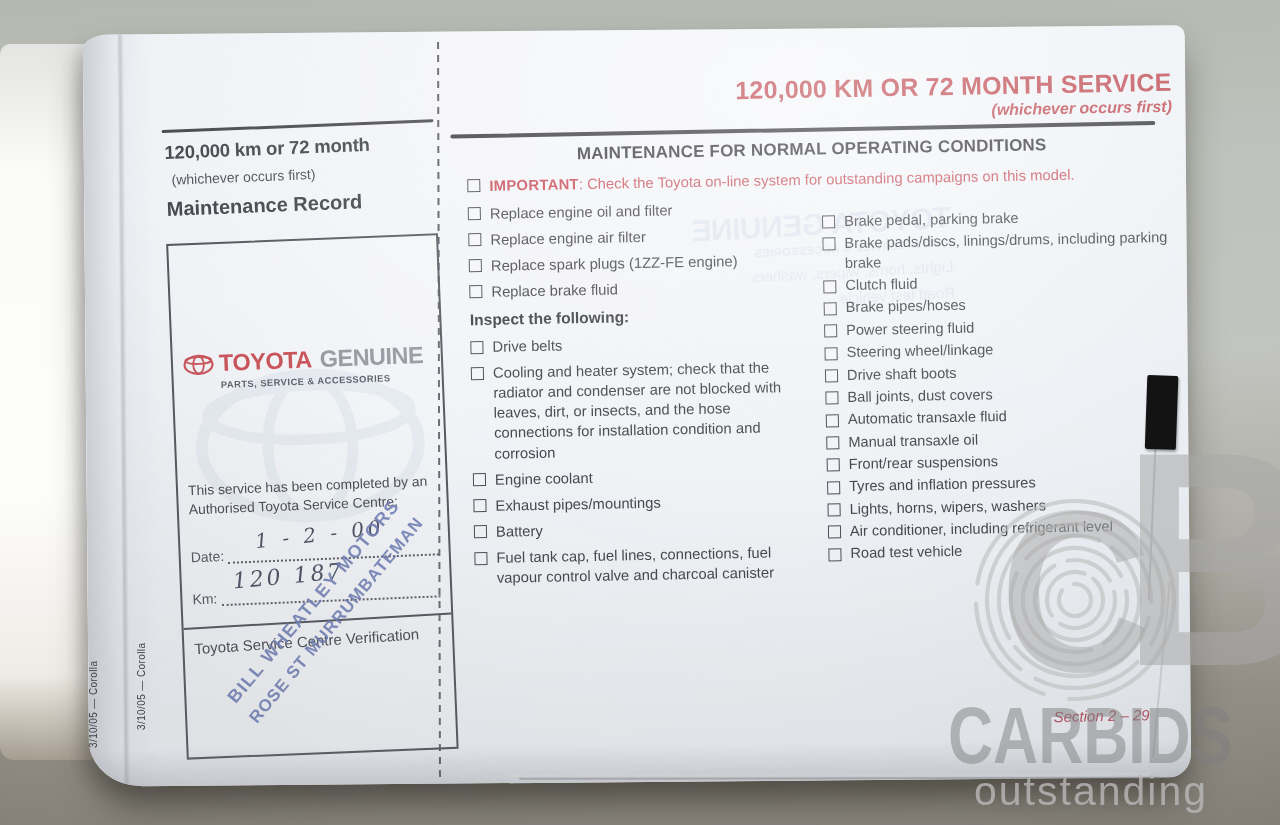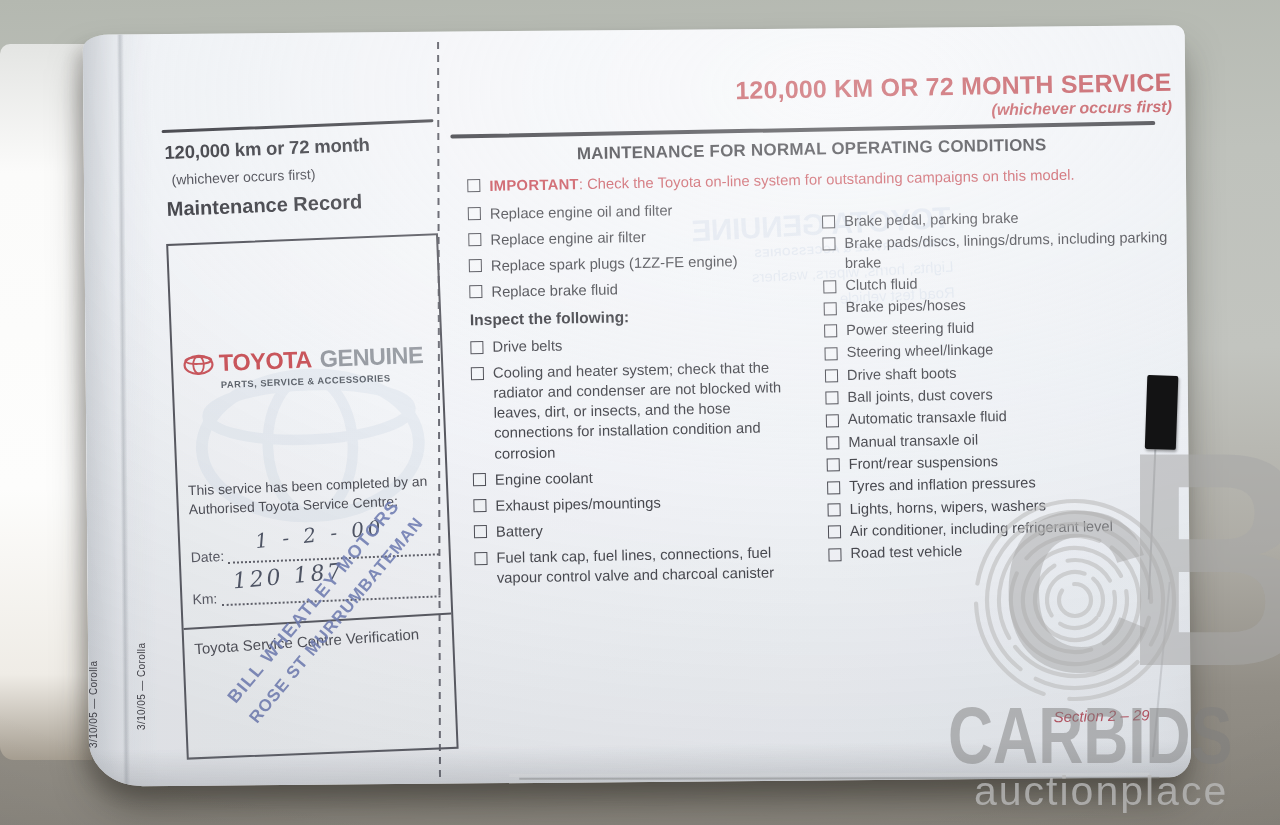--- a/index.html
+++ b/index.html
@@ -314,15 +314,15 @@
         <circle cx="103" cy="108" r="52" stroke-dasharray="120 16 60 14" transform="rotate(200 103 108)"></circle>
         <circle cx="103" cy="108" r="64" stroke-dasharray="150 18 80 14" transform="rotate(70 103 108)"></circle>
         <circle cx="103" cy="108" r="76" stroke-dasharray="170 20 90 16" transform="rotate(150 103 108)"></circle>
         <circle cx="103" cy="108" r="88" stroke-dasharray="200 22 110 18" transform="rotate(260 103 108)"></circle>
         <circle cx="103" cy="108" r="99" stroke-dasharray="230 26 120 20" transform="rotate(320 103 108)"></circle>
       </g>
     </svg>
     <div class="wm-c">C</div>
     <div class="wm-b">B</div>
     <div class="wm-brand">CARBIDS</div>
-    <div class="wm-sub">auctionplace</div>
+    <div class="wm-sub">outstanding</div>
   </div>
 </div>
 
 </body></html>

